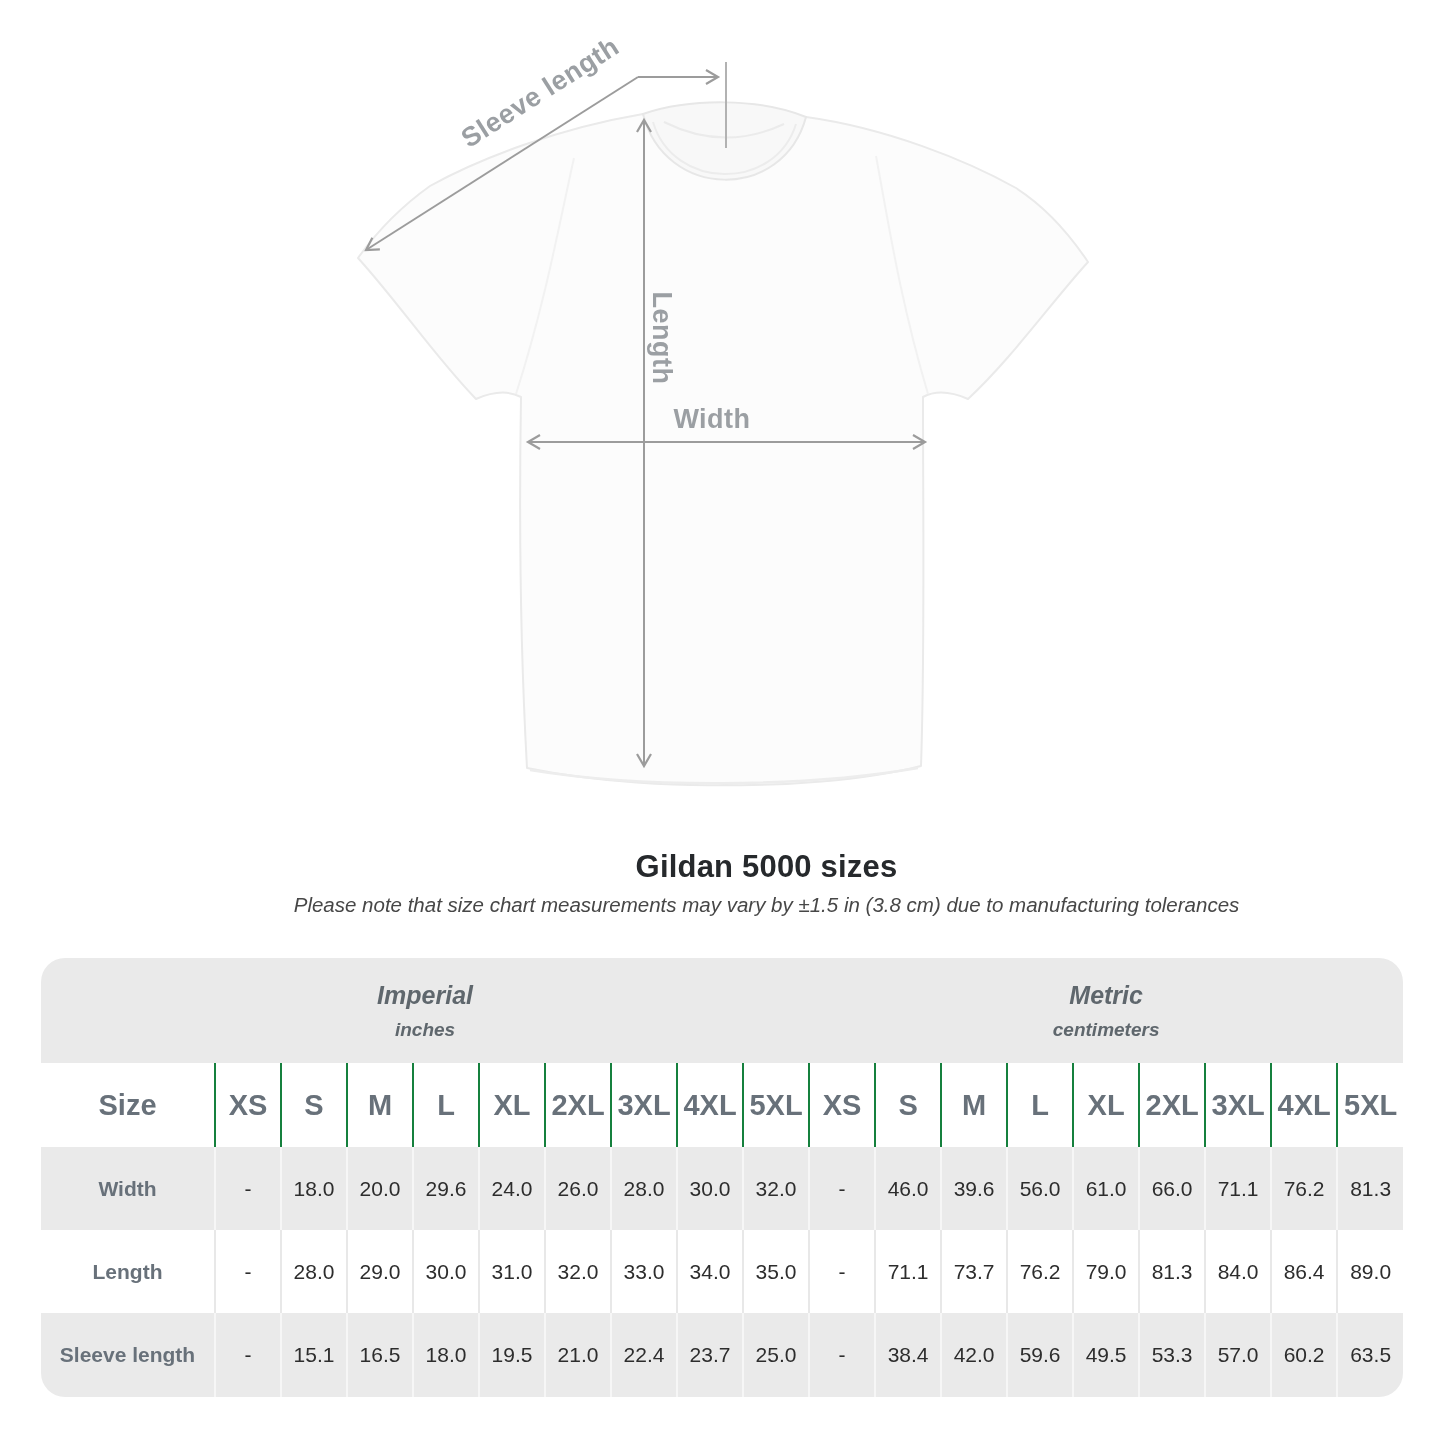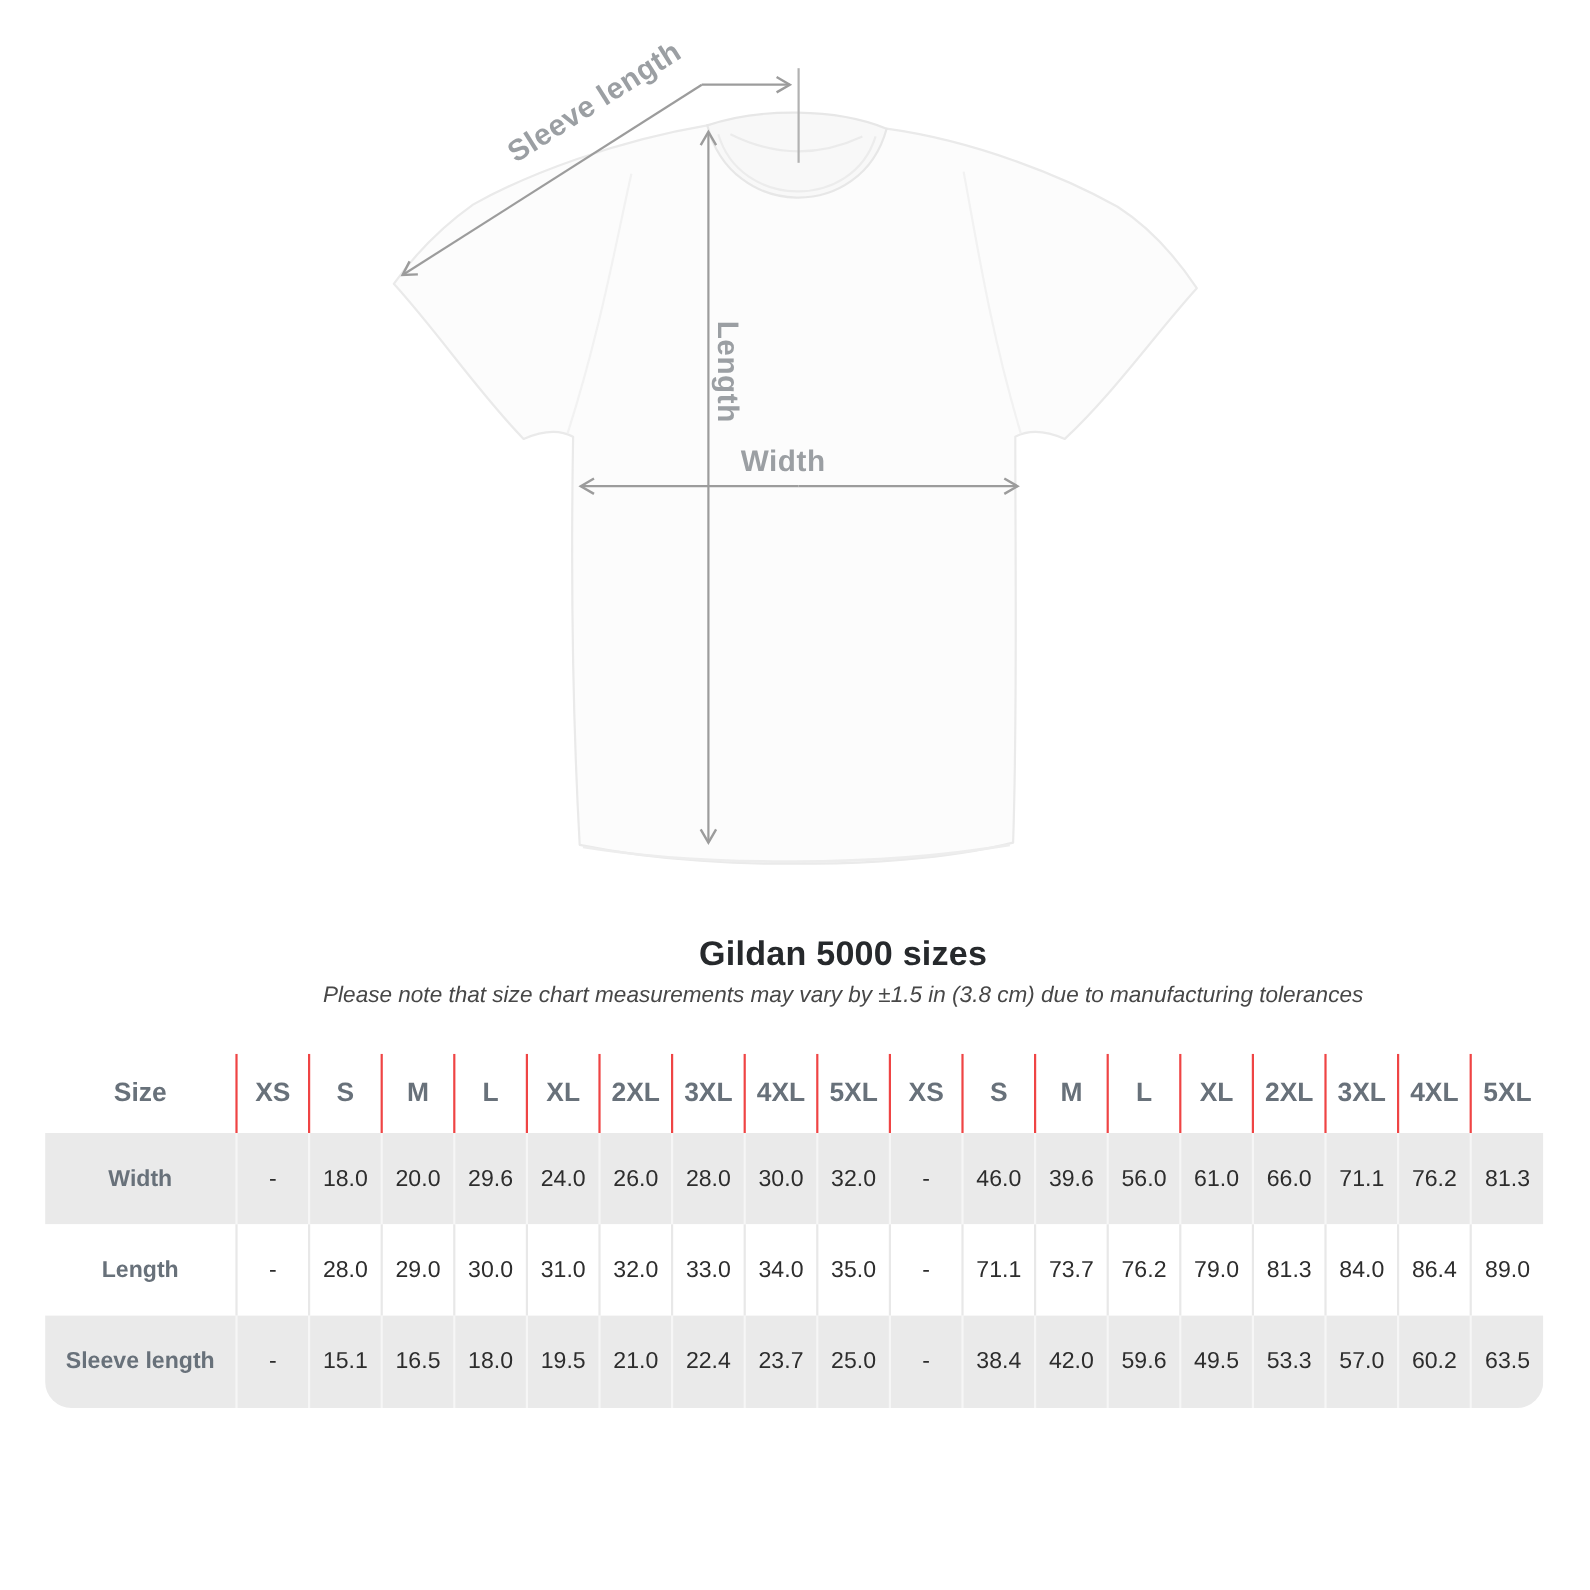--- a/index.html
+++ b/index.html
@@ -20,22 +20,22 @@
   .table-wrap{position:absolute;left:41px;top:958px;width:1362px;border-radius:24px;overflow:hidden;background:#fff;}
   table.size-table{border-collapse:collapse;table-layout:fixed;width:1362px;}
   .size-table col.c-label{width:174px;}
   .size-table col.c-val{width:66px;}
   .size-table th,.size-table td{padding:0;text-align:center;vertical-align:middle;}
 
   .group-row th{background:#eaeaea;height:105px;}
   .g-label{font-size:25px;font-weight:bold;font-style:italic;color:#5f676d;}
   .g-unit{font-size:19px;font-style:italic;color:#5f676d;margin-top:9px;}
 
-  .head-row th{background:#ffffff;height:72px;font-size:24px;font-weight:bold;color:#68717a;}
-  .head-row th + th{border-left:2px solid #ef4444;}
+  .head-row th{background:#ffffff;height:84px;font-size:29px;font-weight:bold;color:#68717a;}
+  .head-row th + th{border-left:2px solid #15803d;}
 
   .r td{height:83px;font-size:21px;color:#2d2d2d;}
   .r td.lbl{font-weight:bold;color:#68717a;}
   .r.white td{background:#ffffff;}
   .r.white td + td{border-left:2px solid #e8e8e8;}
   .r.gray td{background:#eaeaea;}
   .r.gray td + td{border-left:2px solid #f6f6f6;}
   .r.last td{height:84px;}
 </style>
 </head>
@@ -117,20 +117,30 @@
         <col class="c-val">
           <col class="c-val">
           <col class="c-val">
           <col class="c-val">
           <col class="c-val">
         <col class="c-val">
           <col class="c-val">
           <col class="c-val">
       </colgroup>
       <tbody>
+      <tr class="group-row">
+        <th colspan="10">
+          <div class="g-label">Imperial</div>
+          <div class="g-unit">inches</div>
+        </th>
+        <th colspan="9">
+          <div class="g-label">Metric</div>
+          <div class="g-unit">centimeters</div>
+        </th>
+      </tr>
       <tr class="head-row">
         <th>Size</th>
         <th>XS</th>
         <th>S</th>
         <th>M</th>
         <th>L</th>
         <th>XL</th>
         <th>2XL</th>
         <th>3XL</th>
         <th>4XL</th>

